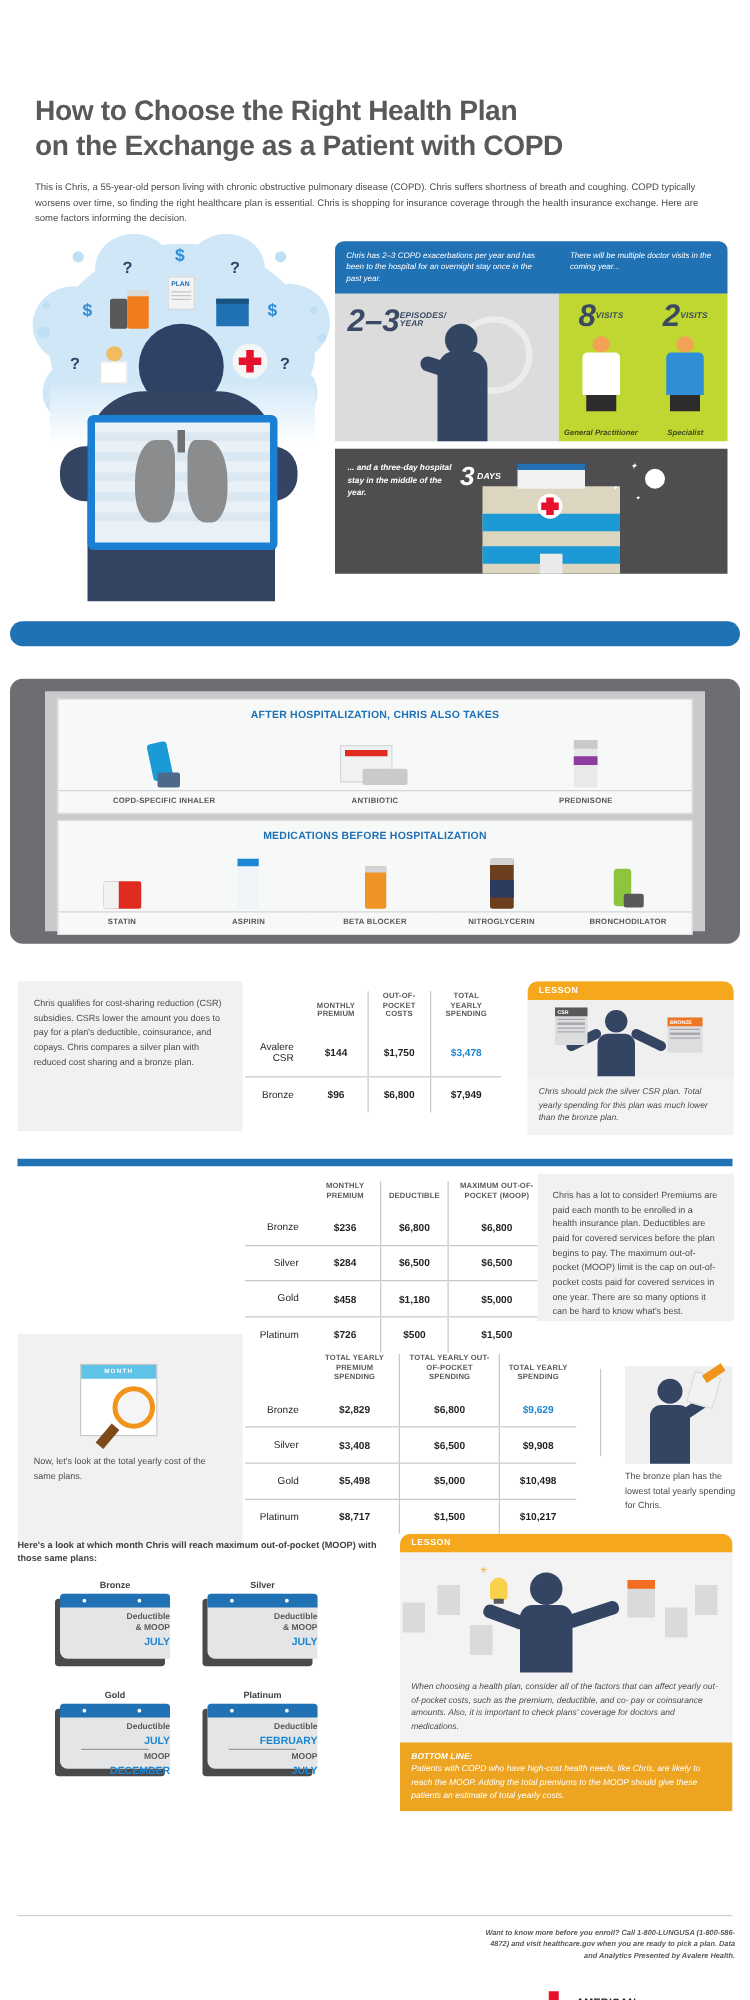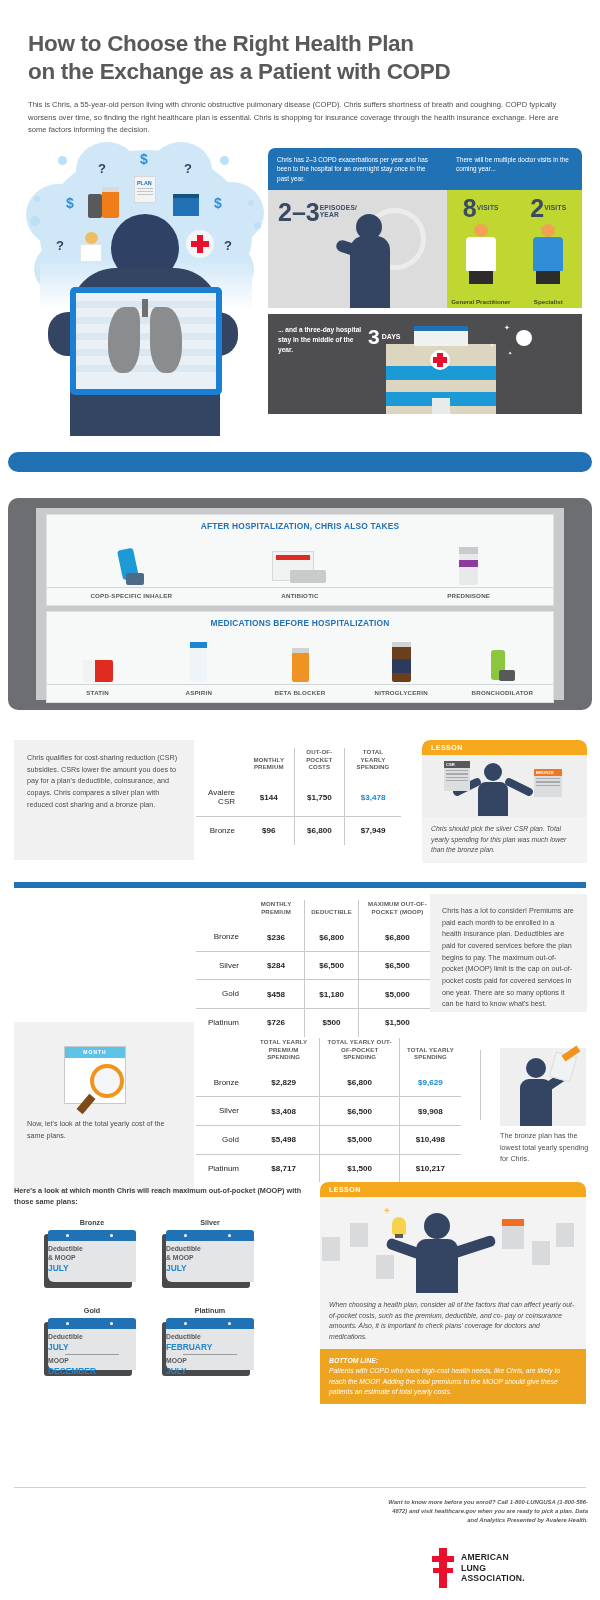--- a/index.html
+++ b/index.html
@@ -6,21 +6,21 @@
   html, body {
     width: 600px; height: 1600px;
     background: #ffffff;
     font-family: "Liberation Sans", sans-serif;
     color: #4a4a4a;
     overflow: hidden;
   }
   .page { position: relative; width: 600px; height: 1600px; }
 
   
-  .header { padding: 30px 28px 0 28px; }
+  .header { padding: 30px 28px 0 28px; margin-top: 45px; }
   .title {
     font-size: 22.5px; font-weight: bold; color: #58595b;
     line-height: 1.25; letter-spacing: -0.3px;
   }
   .intro {
     margin-top: 13px; font-size: 7.6px; line-height: 1.62; color: #4c4c4c;
     max-width: 548px;
   }
 
   
@@ -38,21 +38,21 @@
      background:#2f4266; border-radius:50%; }
   .xray-frame { position:absolute; left:52px; top:139px; width:152px; height:108px;
      background:#1b7fd4; border-radius:5px; padding:6px; }
   .xray-inner { width:100%; height:100%; background:#e9f1f7; position:relative; overflow:hidden;}
   .rib { position:absolute; left:0; width:100%; height:7px; background:#dbe8f2; }
   .lung { position:absolute; background:#8a8c8e; }
   .arm { position:absolute; width:40px; height:44px; background:#344463; }
   .icon-sm { position:absolute; font-size:14px; font-weight:bold; color:#2f8ed6; }
   .qm { position:absolute; font-size:13px; font-weight:bold; color:#2f4266; }
 
-  .hero-right { position:absolute; left:268px; top:0; width:314px; }
+  .hero-right { position:absolute; left:268px; top:0; width:314px;font-style:italic; }
   .panel-blue { background:#2171b5; color:#fff; border-radius:7px 7px 0 0;
      display:flex; }
   .panel-blue > div { padding:7px 9px; font-size:6.4px; line-height:1.45; }
   .pb-left { width:57%; }
   .pb-right { width:43%; }
   .stats-row { display:flex; height:118px; }
   .stat-grey { width:57%; background:#dcdcdc; position:relative; }
   .stat-green { width:43%; background:#bfd730; position:relative; display:flex; }
   .bignum { font-size:25px; font-weight:bold; color:#3a4a63; line-height:1; }
   .unitlabel { font-size:6.6px; font-weight:bold; color:#3a4a63; line-height:1.1; letter-spacing:0.2px;}
@@ -109,21 +109,21 @@
   .cal-wrap { display:flex; flex-wrap:wrap; gap:8px 22px; }
   .cal-cell { width:96px; }
   .cal-name { text-align:center; font-size:7.2px; font-weight:bold; color:#404040;
      margin-bottom:3px; }
   .cal { position:relative; width:96px; height:58px; }
   .cal-shadow { position:absolute; left:0; top:4px; width:88px; height:54px; background:#4a4a4c; border-radius:3px;}
   .cal-body { position:absolute; left:4px; top:0; width:88px; height:52px;
      background:#e4e5e6; border-radius:3px 3px 0 6px; }
   .cal-top { height:11px; background:#2171b5; border-radius:3px 3px 0 0; position:relative; }
   .cal-dot { position:absolute; top:4px; width:3.4px; height:3.4px; background:#fff; border-radius:50%; }
-  .cal-txt { text-align:left; padding-top:4px; }
+  .cal-txt { text-align:right; padding-top:4px; }
   .cal-l1 { font-size:6.8px; font-weight:bold; color:#58595b; line-height:1.3; }
   .cal-l2 { font-size:8.4px; font-weight:bold; color:#1b87d4; line-height:1.3; }
   .cal-div { width:54px; height:1px; background:#9a9b9d; margin:1.5px auto; }
 
   
   .footer-rule { position:absolute; left:14px; top:1487px; width:572px; height:1px; background:#d0d1d2; }
   .tag { position:absolute; left:14px; top:1501px; height:26px; background:#e8112d;
      color:#fff; border-radius:0 13px 13px 0; display:flex; align-items:center;
      padding:0 18px 0 18px; font-size:9.4px; font-weight:bold; letter-spacing:0.2px; }
   .tag .divider { width:1px; height:13px; background:#ffffff; opacity:.75; margin:0 11px; }

